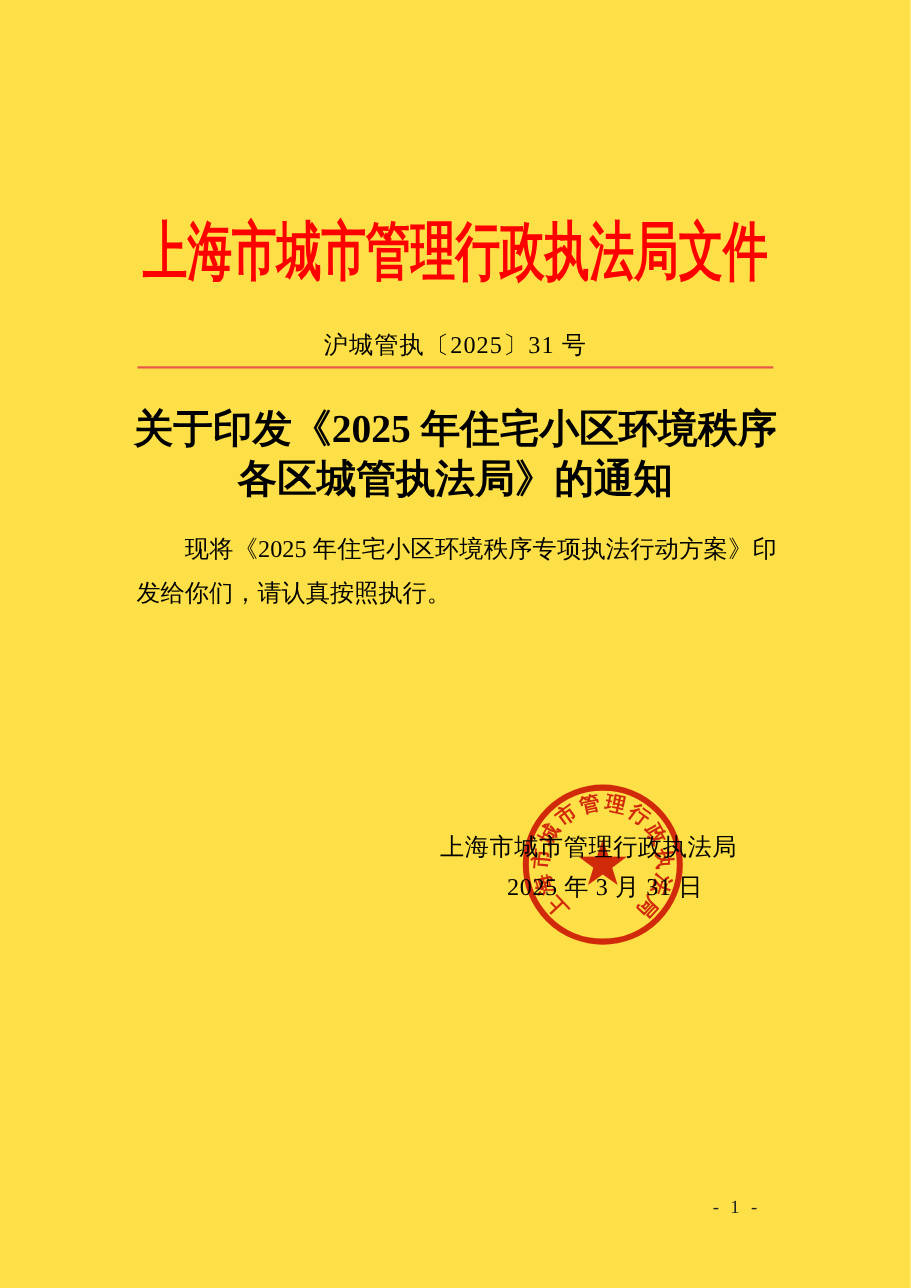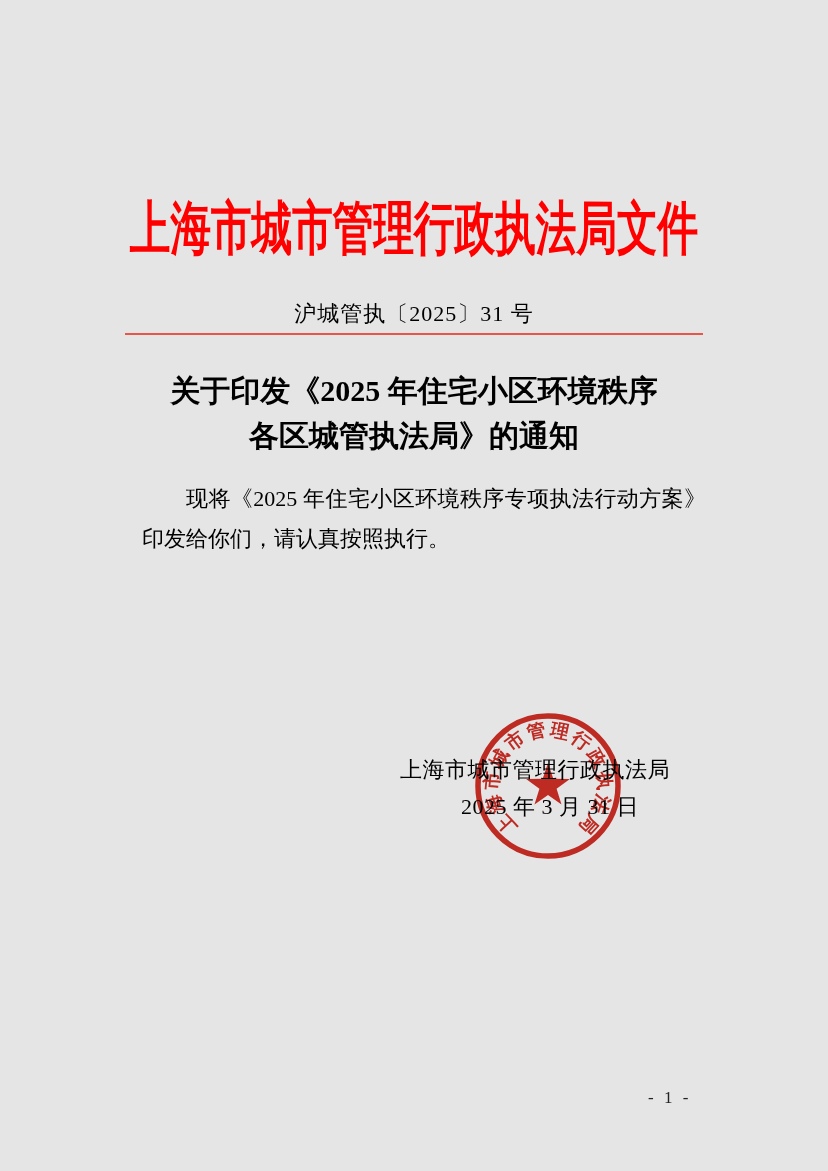--- a/index.html
+++ b/index.html
@@ -1,19 +1,19 @@
 <!DOCTYPE html>
 <html style="--header_red: #ff0000; --line_red: #e8564a; --seal_red: #cf1d14;"><head>
 <meta charset="utf-8">
 <style>
   html,body { margin:0; padding:0; background:#ffffff; }
   .page {
     position:relative;
     width:828px; height:1171px;
-    background:#e5e5e5;
+    background:#fde047;
     overflow:hidden;
     font-family:"Liberation Serif","DejaVu Serif",serif;
     color:#000;
   }
   .header-title {
     position:absolute; top:184px; left:0; width:828px;
     text-align:center; white-space:nowrap;
     font-size:58px; line-height:90px; font-weight:bold;
     color:var(--header_red,#ff0000);
   }
@@ -21,28 +21,28 @@
   .doc-number {
     position:absolute; top:298px; left:0; width:828px;
     text-align:center; font-size:22px; line-height:32px; letter-spacing:1px;
   }
   .red-line {
     position:absolute; top:333px; left:125px; width:578px; height:2px;
     background:var(--line_red,#e8564a);
   }
   .notice-title {
     position:absolute; top:368px; left:0; width:828px;
-    text-align:center; font-size:30px; line-height:45px; font-weight:bold;
+    text-align:center; font-size:36px; line-height:45px; font-weight:bold;
   }
   .body-text {
     position:absolute; top:479px; left:124px; width:582px;
     font-size:22px; line-height:40px; text-align:justify;
   }
   .body-text p { margin:0; }
-  .body-text .para-indent { text-indent:44px;margin-left:18px; }
+  .body-text .para-indent { text-indent:44px; }
   .sign-issuer {
     position:absolute; top:756px; left:400px;
     font-size:22px; line-height:28px; letter-spacing:0.5px; white-space:nowrap;
   }
   .sign-date {
     position:absolute; top:793px; left:461px;
     font-size:22px; line-height:28px; letter-spacing:0.5px; white-space:nowrap;
   }
   .seal {
     position:absolute; left:473px; top:711px; width:150px; height:150px;

